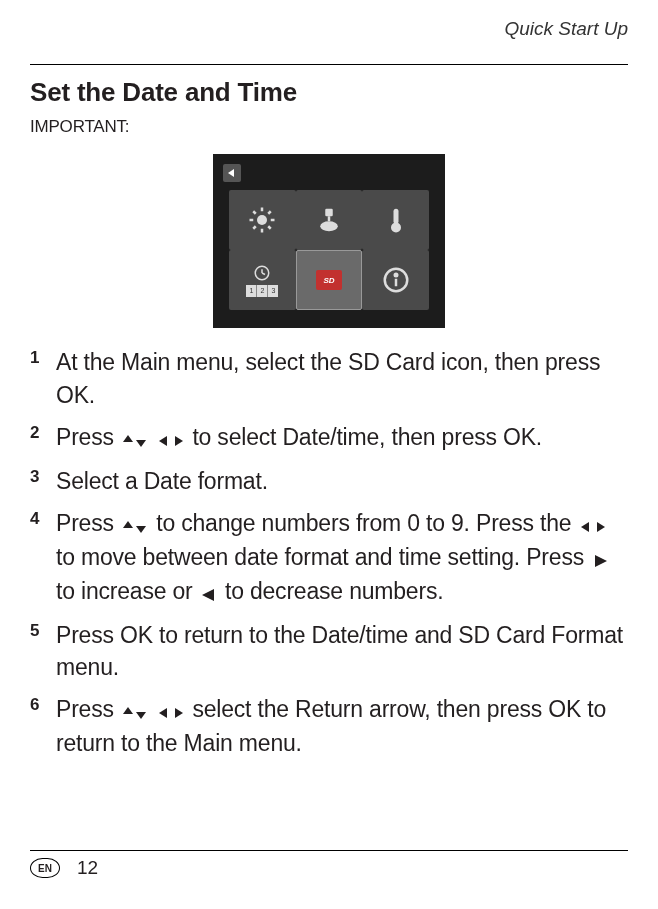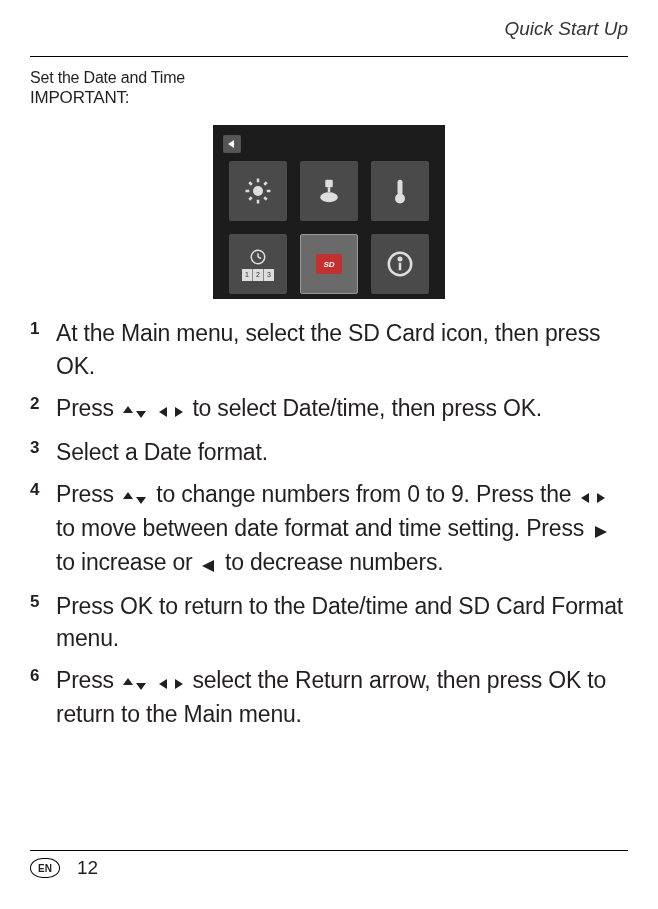--- a/index.html
+++ b/index.html
@@ -11,31 +11,32 @@
       background: #fff;
       position: relative;
       padding: 18px 30px 30px 30px;
     }
     .header-breadcrumb {
       text-align: right;
       font-style: italic;
       font-size: 19px;
       font-weight: 300;
       color: #333;
-      margin-bottom: 16px;
+      margin-bottom: 24px;
     }
     .header-rule {
       border: none;
       border-top: 1px solid #000;
       margin-bottom: 12px;
     }
     .section-title {
-      font-size: 16px;
-      font-weight: 400;
+      font-size: 26px;
+      font-weight: 700;
       letter-spacing: -0.2px;
+      margin-bottom: 8px;
     }
     .important-block {
       display: flex;
       gap: 20px;
       margin-bottom: 16px;
       font-size: 17px;
       line-height: 1.32;
       letter-spacing: -0.2px;
     }
     .important-label {
@@ -64,21 +65,21 @@
       position: absolute;
       left: 5px; top: 5px;
       width: 0; height: 0;
       border-top: 4px solid transparent;
       border-bottom: 4px solid transparent;
       border-right: 6px solid #fff;
     }
     .menu-grid {
       display: grid;
       grid-template-columns: repeat(3, 1fr);
-      gap: 13px;
+      gap: 0;
       padding: 0 6px;
     }
     .menu-cell {
       background: #4a4a4a;
       height: 60px;
       display: flex;
       align-items: center;
       justify-content: center;
       border-radius: 2px;
     }

